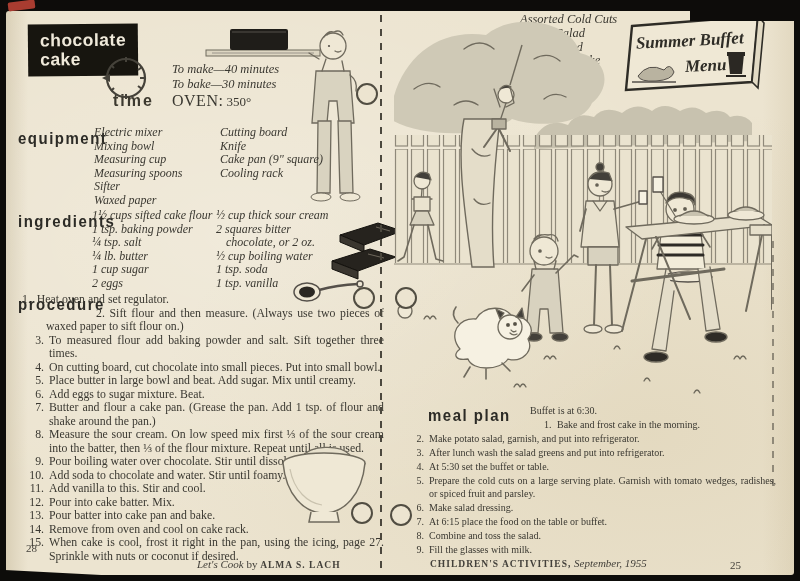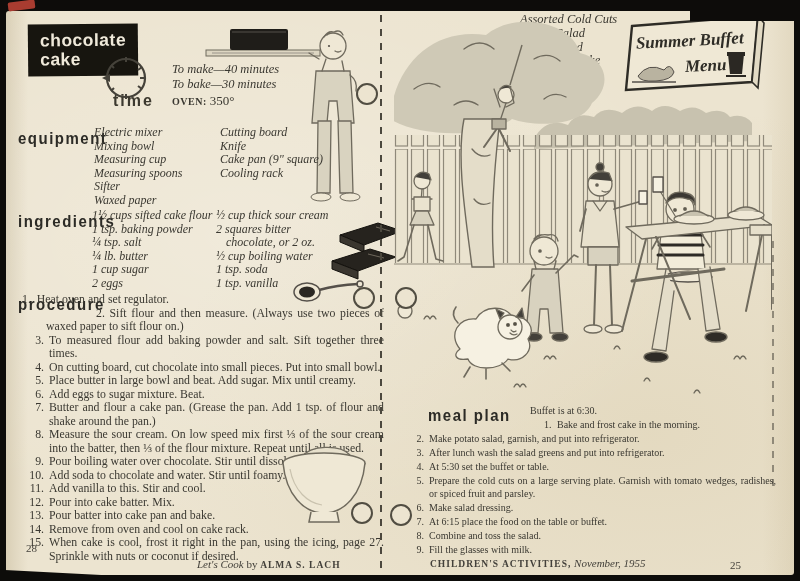--- a/index.html
+++ b/index.html
@@ -37,21 +37,21 @@
   .steps .num{width:22px;text-align:right;flex:none;}
   .steps .txt{margin-left:5px;flex:1;text-align:justify;}
   .mp-steps{font-size:10px;line-height:13.9px;}
   .mp-steps .num{width:20px;}
   
   .title-box{left:22px;top:13px;width:110px;height:52px;background:#17150f;color:#efe9da;
     font-family:"Liberation Sans",sans-serif;font-weight:700;font-size:17.5px;line-height:19px;
     padding:7px 0 0 12px;box-sizing:border-box;letter-spacing:.5px;transform:rotate(-.6deg);}
   .clock-label{font-family:"Liberation Sans",sans-serif;font-weight:700;font-size:16px;letter-spacing:2px;color:#3c392f;margin-top:20px;}
   .time-lines{left:166px;top:51px;font-size:12.5px;line-height:15px;}
-  .oven-label{font-size:10px;font-weight:700;letter-spacing:.5px;}
+  .oven-label{font-size:16px;font-weight:400;letter-spacing:.5px;}
   
   .foot{font-size:11px;color:#43403a;}
   .caps{letter-spacing:1px;font-size:9.5px;font-weight:700;}
   svg{display:block;}
   .ink{stroke:#6f6a5d;fill:none;stroke-width:1.3;stroke-linecap:round;stroke-linejoin:round;}
 </style>
 </head>
 <body>
 
 <div id="page">
@@ -457,21 +457,21 @@
 
         <div class="row">
           <span class="num">9.</span>
           <span class="txt">Fill the glasses with milk.</span>
         </div>
       </div>
   </div>
 
   <div class="abs foot" style="left:424px;top:546px;">
     <span class="caps">CHILDREN'S ACTIVITIES,</span>
-    <span class="ital" style="font-size:11px;">November, 1955</span>
+    <span class="ital" style="font-size:11px;">September, 1955</span>
   </div>
   <div class="abs foot" style="left:712px;top:548px;margin-left:12px;">25</div>
 
 </div>
 
 <div class="abs top-notch"></div>
 <div class="abs red-mark"></div>
 <div class="abs bottom-wedge"></div>
 
 </body></html>

